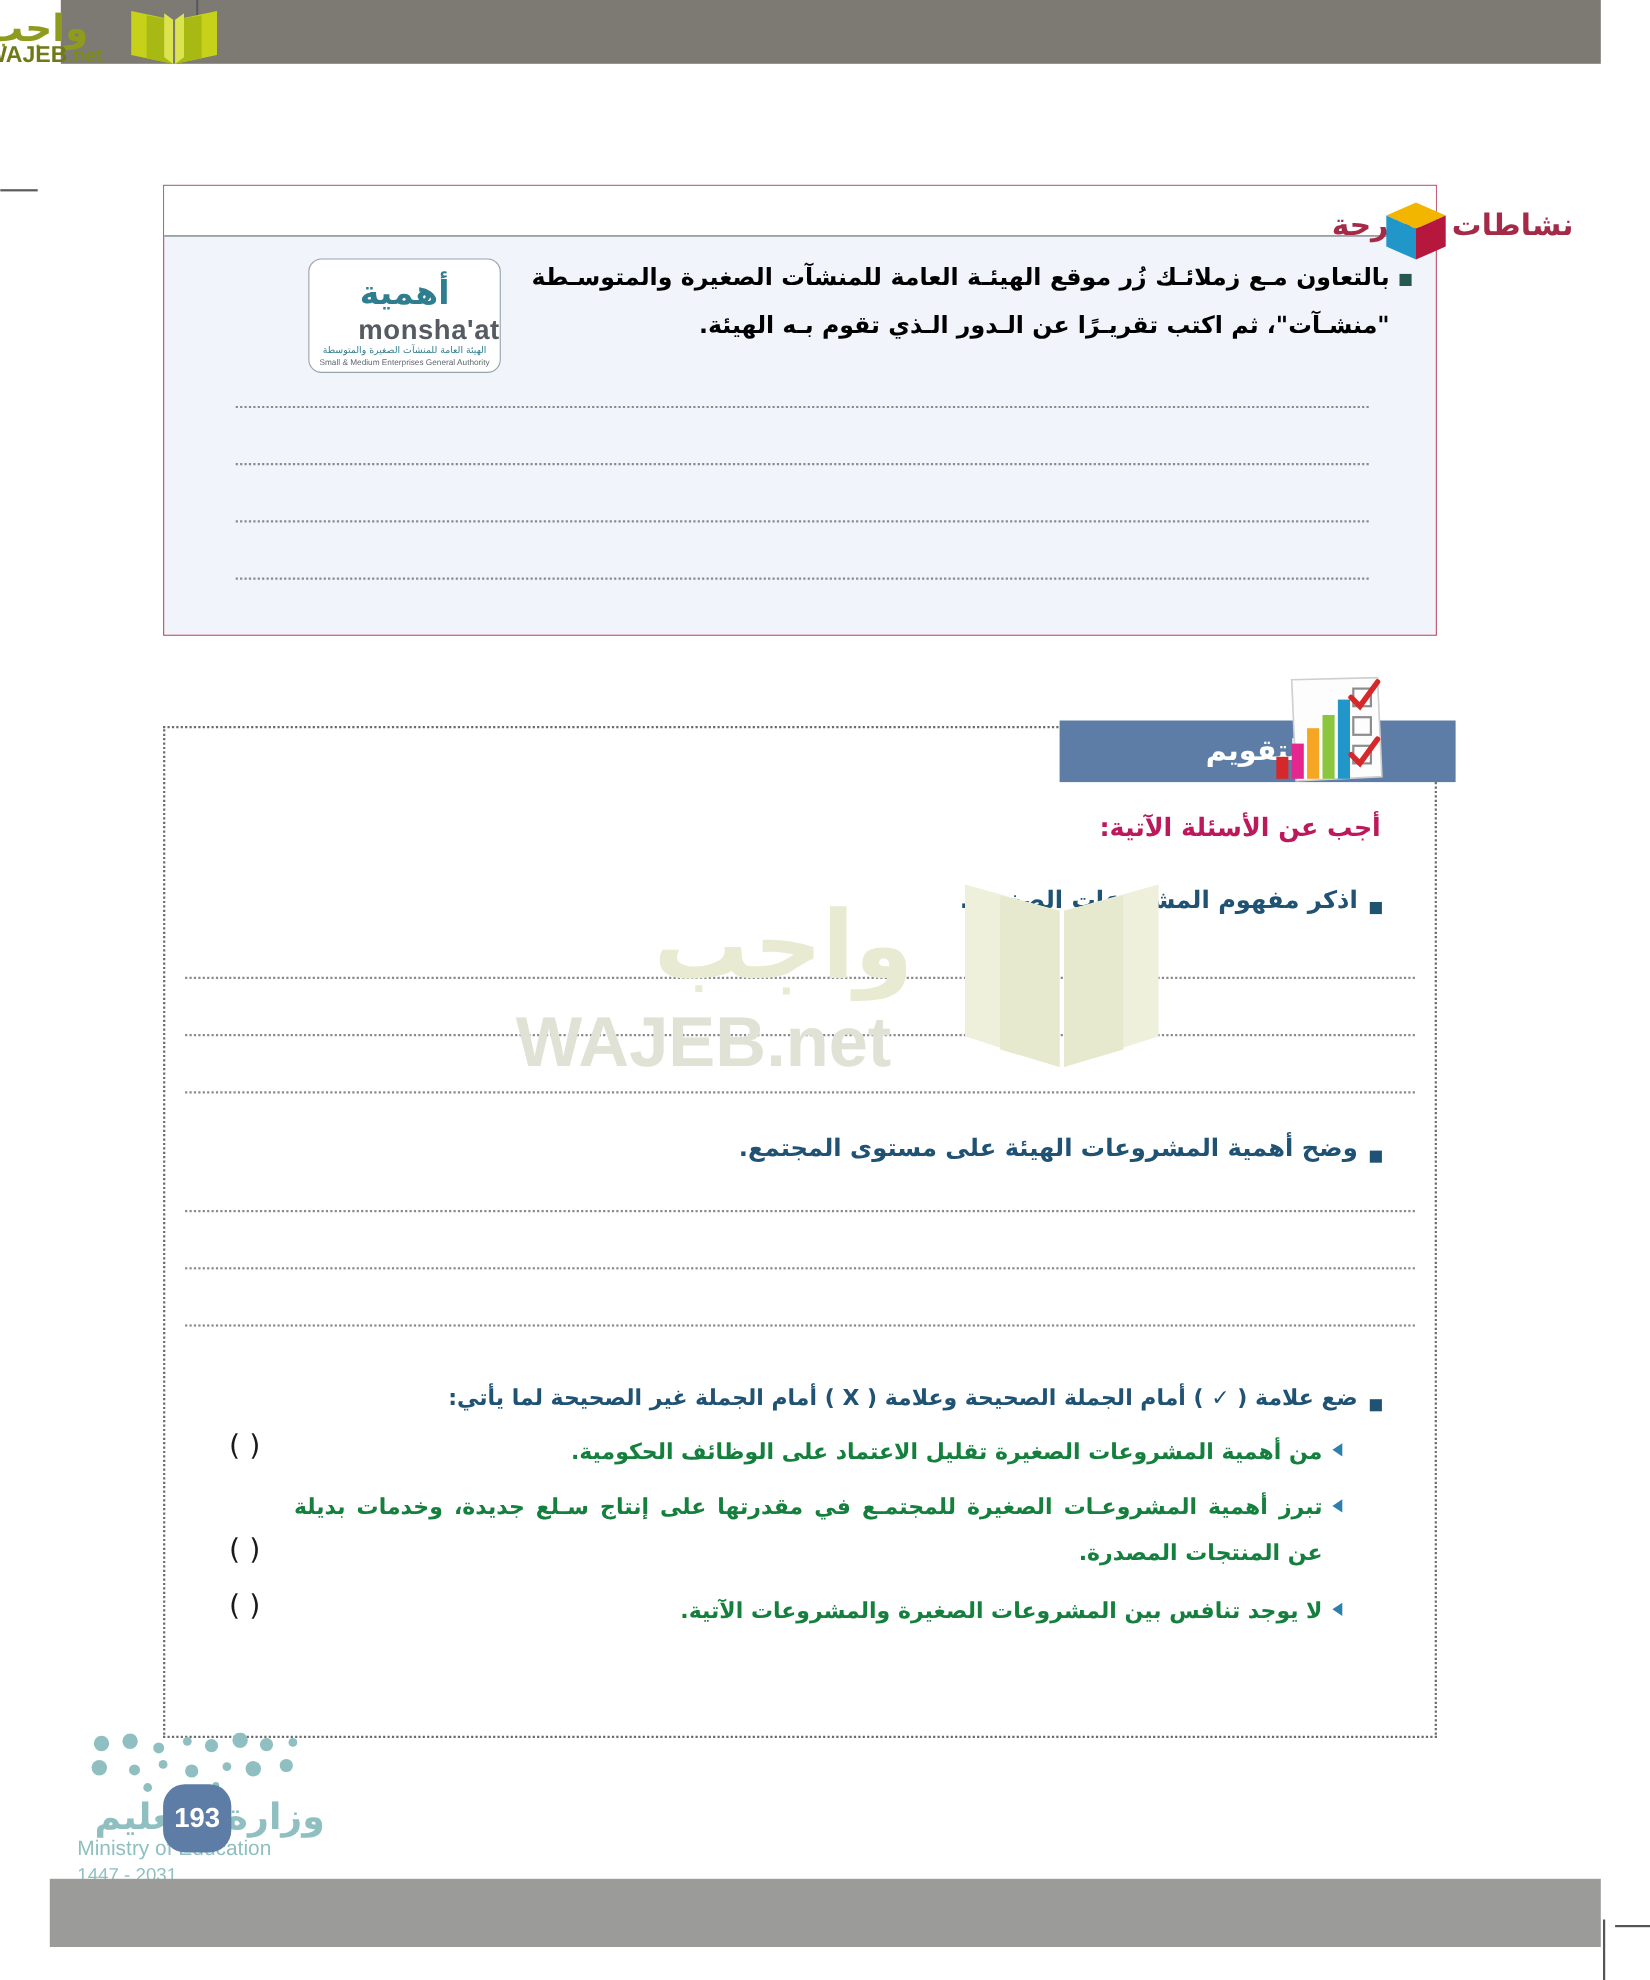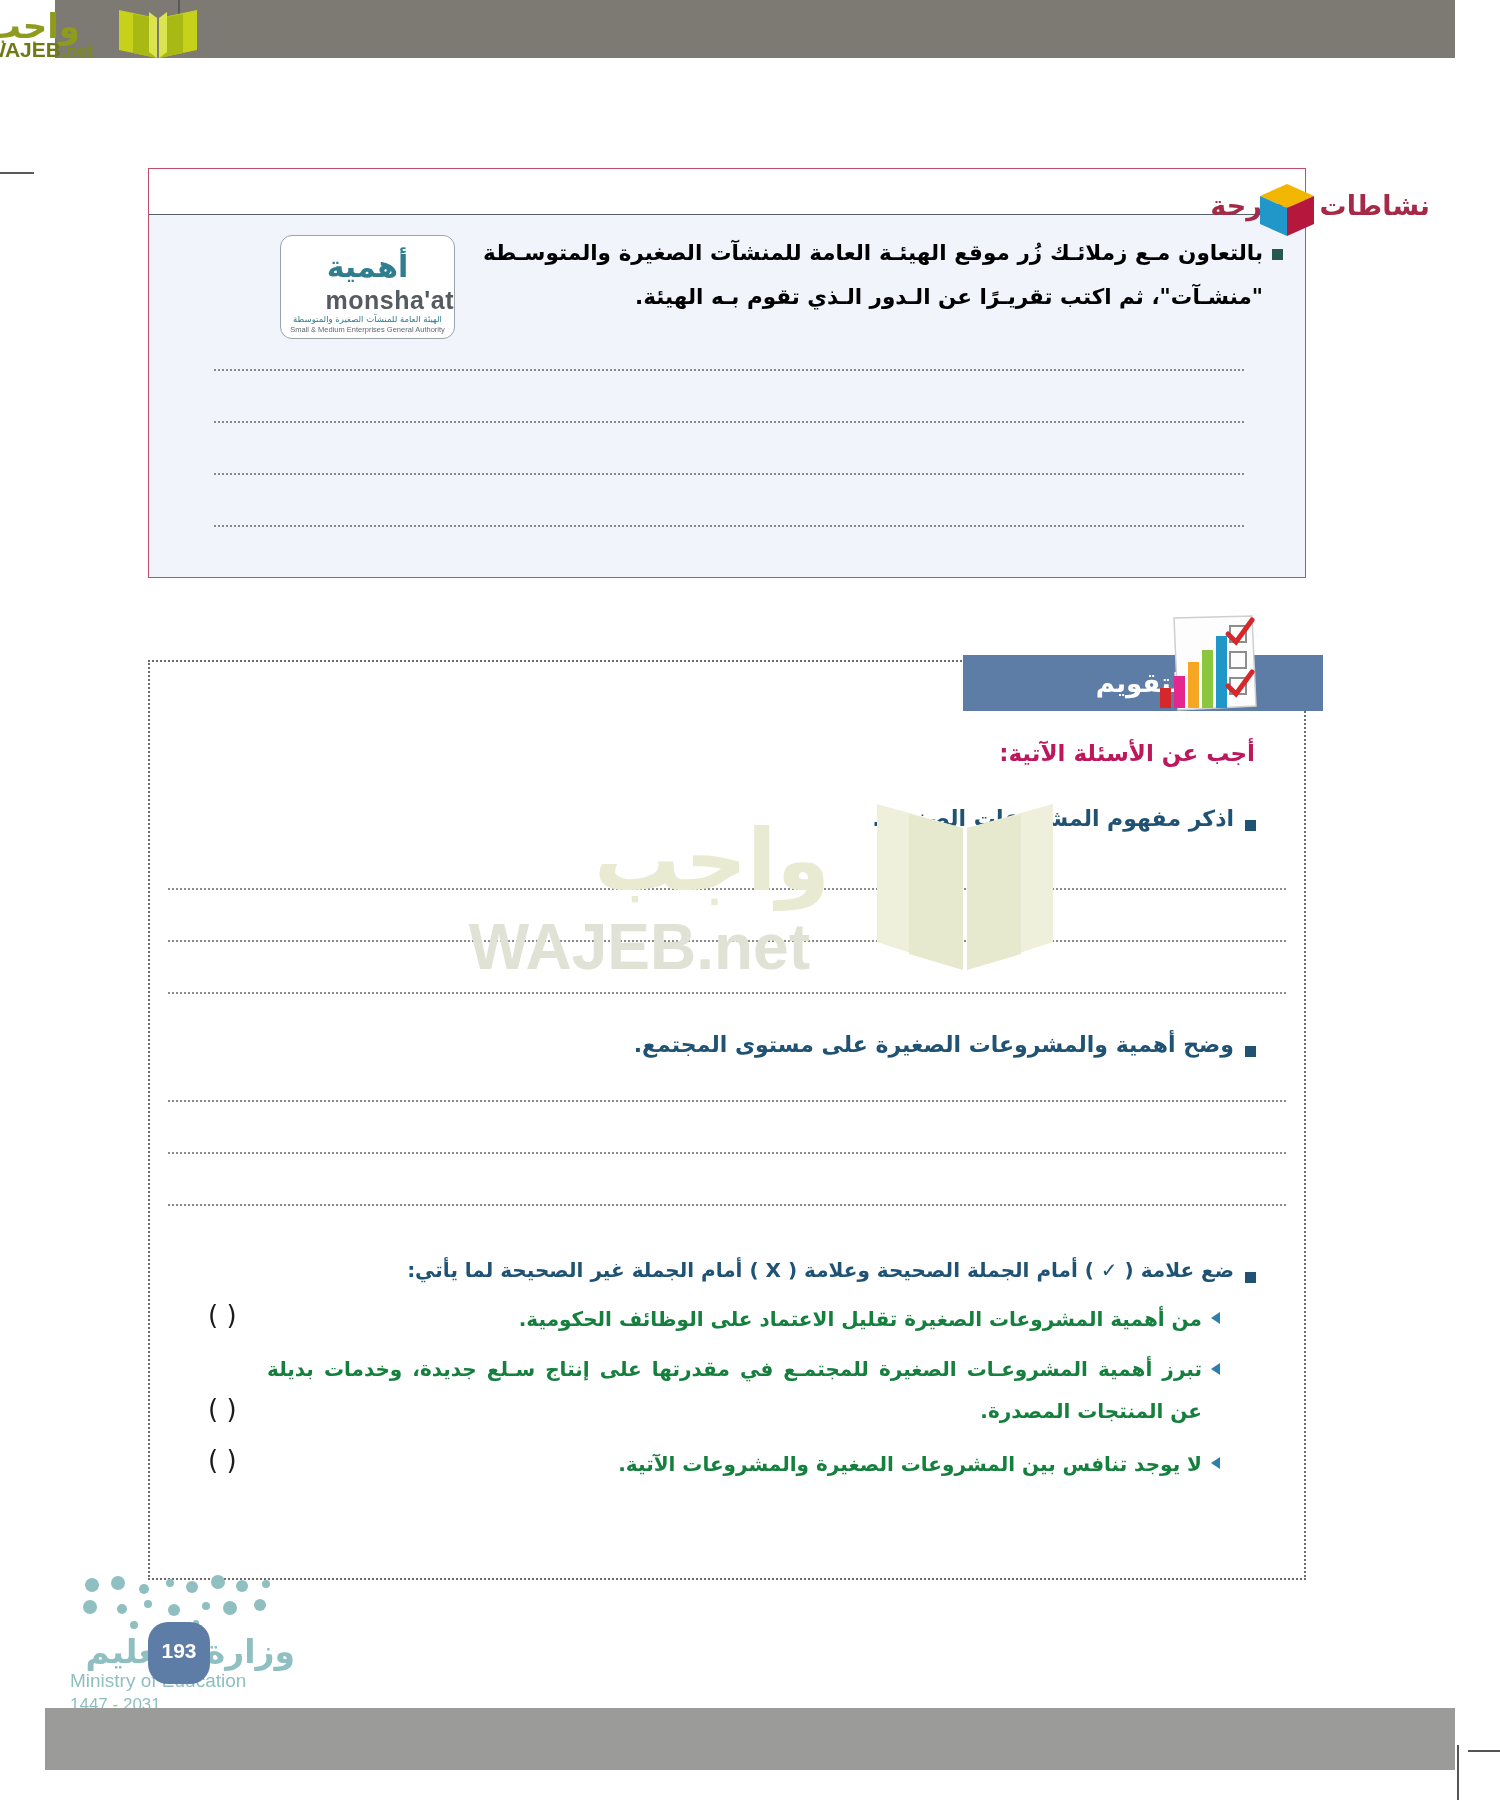--- a/index.html
+++ b/index.html
@@ -189,21 +189,21 @@
   .moe .yr {
     position:absolute; left:0; top:120px; font-size:17px; color:#8fbfc0;
     font-family:"Liberation Sans", sans-serif;
   }
   .pagebadge {
     position:absolute; left:148px; top:1622px; width:62px; height:62px;
     background:#5d7ca6; border-radius:20px;
   }
   .pagebadge span {
     position:absolute; left:0; right:0; top:17px; text-align:center;
-    color:#fff; font-weight:bold; font-size:21px;
+    color:#fff; font-weight:bold; font-size:25px;
     font-family:"Liberation Sans", sans-serif;
   }
 </style>
 </head>
 <body>
 
 <div class="topbar"></div>
 <div class="edge-tick-top"></div>
 <div class="edge-tick-left-top"></div>
 
@@ -268,21 +268,21 @@
 
 <div class="q-prompt">أجب عن الأسئلة الآتية:</div>
 
 <div class="q-sq" style="right:244px;top:820px;"></div>
 <div class="q-item" style="right:266px;top:806px;font-size:22px;">اذكر مفهوم المشروعات الصغيرة.</div>
 <div class="wline" style="left:168px;top:888px;width:1118px;"></div>
 <div class="wline" style="left:168px;top:940px;width:1118px;"></div>
 <div class="wline" style="left:168px;top:992px;width:1118px;"></div>
 
 <div class="q-sq" style="right:244px;top:1046px;"></div>
-<div class="q-item" style="right:266px;top:1032px;font-size:22px;">وضح أهمية والمشروعات الصغيرة على مستوى المجتمع.</div>
+<div class="q-item" style="right:266px;top:1032px;font-size:22px;">وضح أهمية المشروعات الهيئة على مستوى المجتمع.</div>
 <div class="wline" style="left:168px;top:1100px;width:1118px;"></div>
 <div class="wline" style="left:168px;top:1152px;width:1118px;"></div>
 <div class="wline" style="left:168px;top:1204px;width:1118px;"></div>
 
 <div class="q-sq" style="right:244px;top:1272px;"></div>
 <div class="q-item" style="right:266px;top:1258px;font-size:20px;">ضع علامة ( ✓ ) أمام الجملة الصحيحة وعلامة ( X ) أمام الجملة غير الصحيحة لما يأتي:</div>
 
 <div class="sub-arrow" style="right:280px;top:1312px;"></div>
 <div class="sub-item" style="right:298px;top:1298px;width:760px;text-align:right;">من أهمية المشروعات الصغيرة تقليل الاعتماد على الوظائف الحكومية.</div>
 <div class="paren" style="left:208px;top:1300px;">(          )</div>

